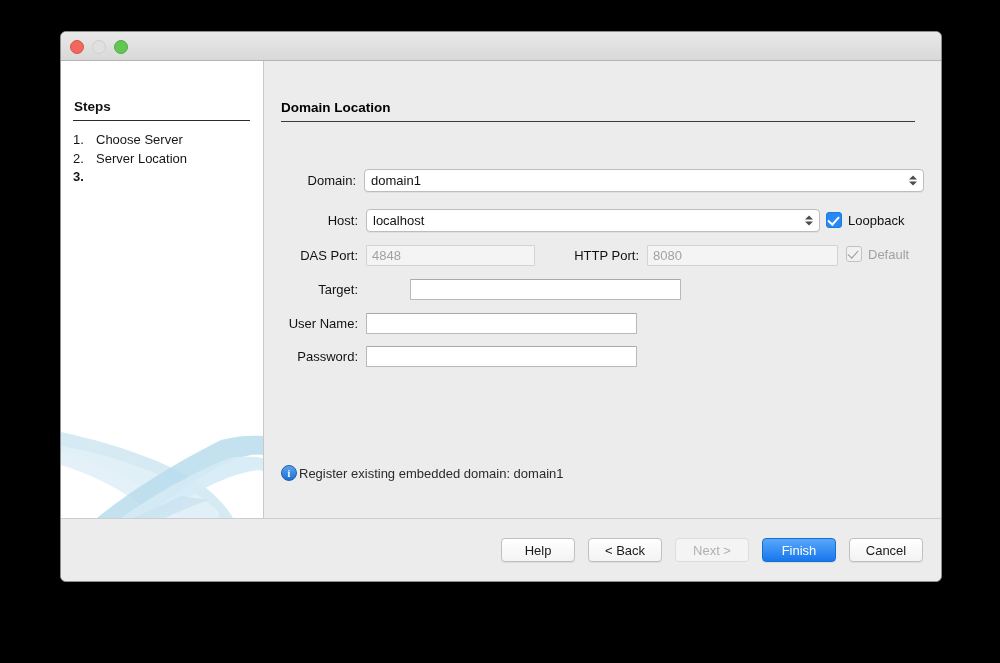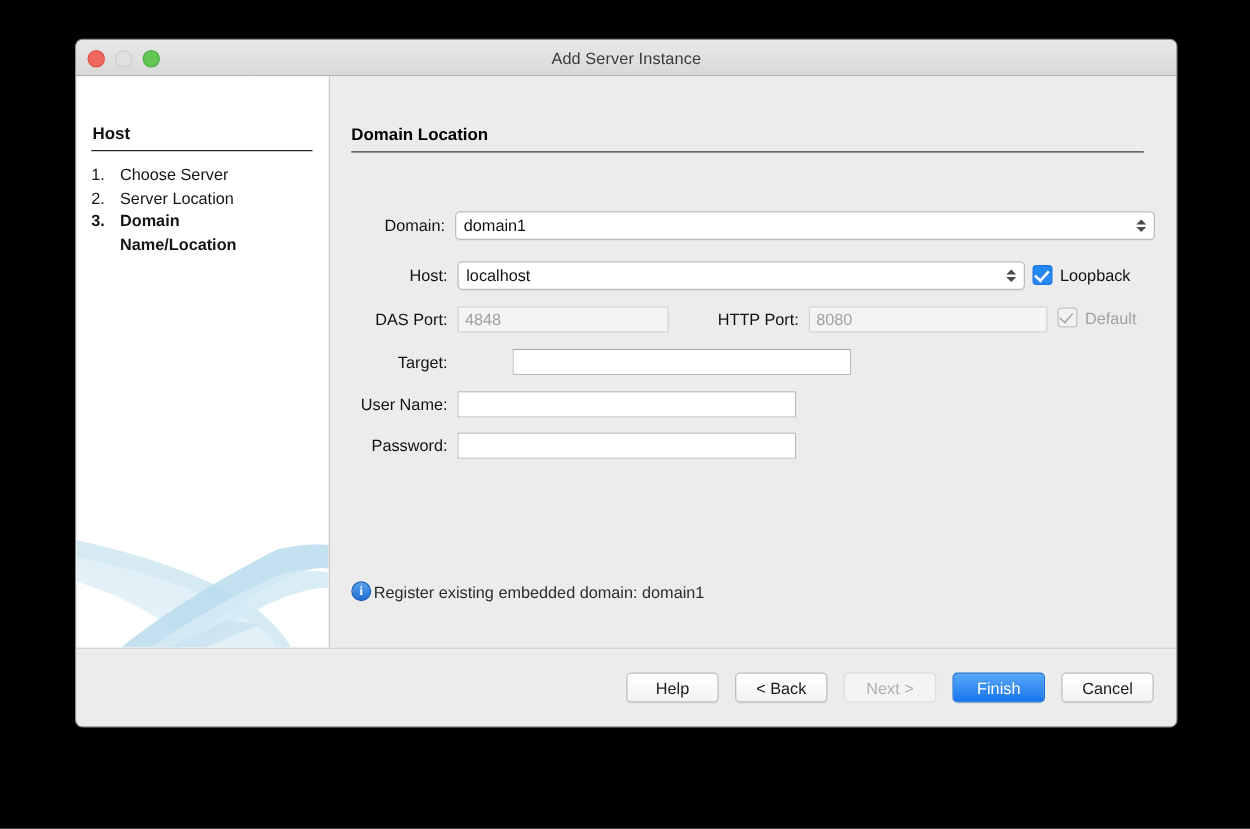--- a/index.html
+++ b/index.html
@@ -350,43 +350,38 @@
 <body>
 
 <div id="dialog">
 
   <div id="titlebar">
     <div class="traffic">
       <div class="tl tl-close"></div>
       <div class="tl tl-min"></div>
       <div class="tl tl-max"></div>
     </div>
-    <div id="titlebar-title">Add Server Instance</div>
   </div>
 
   <div id="body-split">
 
     <div id="steps-panel">
-      <div id="steps-title">Host</div>
+      <div id="steps-title">Steps</div>
       <div id="steps-rule"></div>
       <ul id="steps-list">
         <li class="step-row">
           <span class="step-num">1.</span>
           <span class="step-label">Choose Server</span>
         </li>
         <li class="step-row">
           <span class="step-num">2.</span>
           <span class="step-label">Server Location</span>
         </li>
         <li class="step-row current">
           <span class="step-num">3.</span>
-          <span class="step-label">
-            <span>Domain</span><br>
-            <span>Name/Location</span>
-          </span>
         </li>
       </ul>
 
       <svg id="swoosh" viewBox="0 0 202 130" preserveAspectRatio="none">
         <path d="M-10 42 C 55 55, 120 78, 150 104 C 165 118, 170 126, 172 130 L 120 130 C 100 108, 55 78, -10 62 Z" fill="#cfe6f1" opacity="0.85"></path>
         <path d="M-10 56 C 60 68, 125 92, 158 124 L 158 130 L 96 130 C 74 110, 40 88, -10 74 Z" fill="#e2f0f7" opacity="0.9"></path>
         <path d="M160 52 C 120 72, 70 102, 36 130 L 84 130 C 112 106, 150 80, 178 70 C 190 66, 198 66, 202 67 L 202 48 C 190 47, 174 48, 160 52 Z" fill="#b9dcec" opacity="0.85"></path>
         <path d="M168 70 C 132 84, 88 110, 60 130 L 96 130 C 124 110, 158 90, 186 84 C 194 82, 199 82, 202 83 L 202 70 C 190 68, 178 68, 168 70 Z" fill="#d5ebf5" opacity="0.9"></path>
         <path d="M120 108 C 104 116, 86 124, 72 130 L 104 130 C 118 124, 134 116, 148 112 Z" fill="#cae4f0" opacity="0.8"></path>
       </svg>

